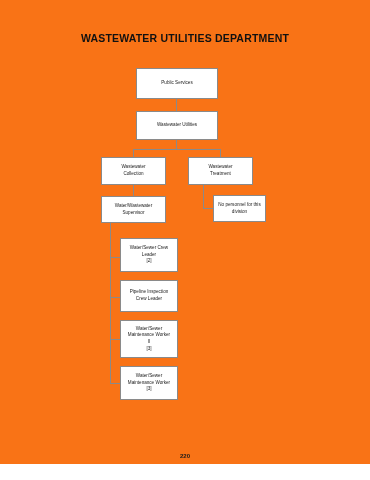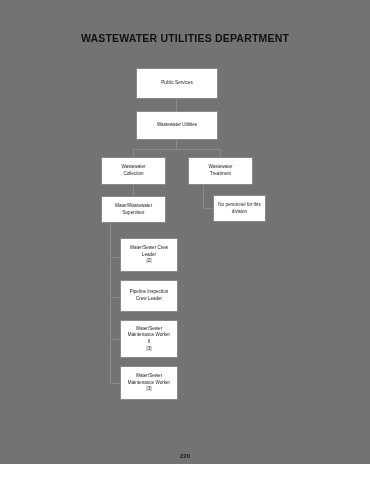--- a/index.html
+++ b/index.html
@@ -14,21 +14,21 @@
     font-family: "Liberation Sans", sans-serif;
     color: #1a1a1a;
     overflow: hidden;
   }
   .page {
     position: absolute;
     left: 0;
     top: 0;
     width: 370px;
     height: 464px;
-    background: #737373;
+    background: #f97316;
   }
   .chart-title {
     position: absolute;
     left: 0;
     top: 32px;
     width: 370px;
     text-align: center;
     font-size: 10.5px;
     font-weight: bold;
     letter-spacing: 0.2px;

